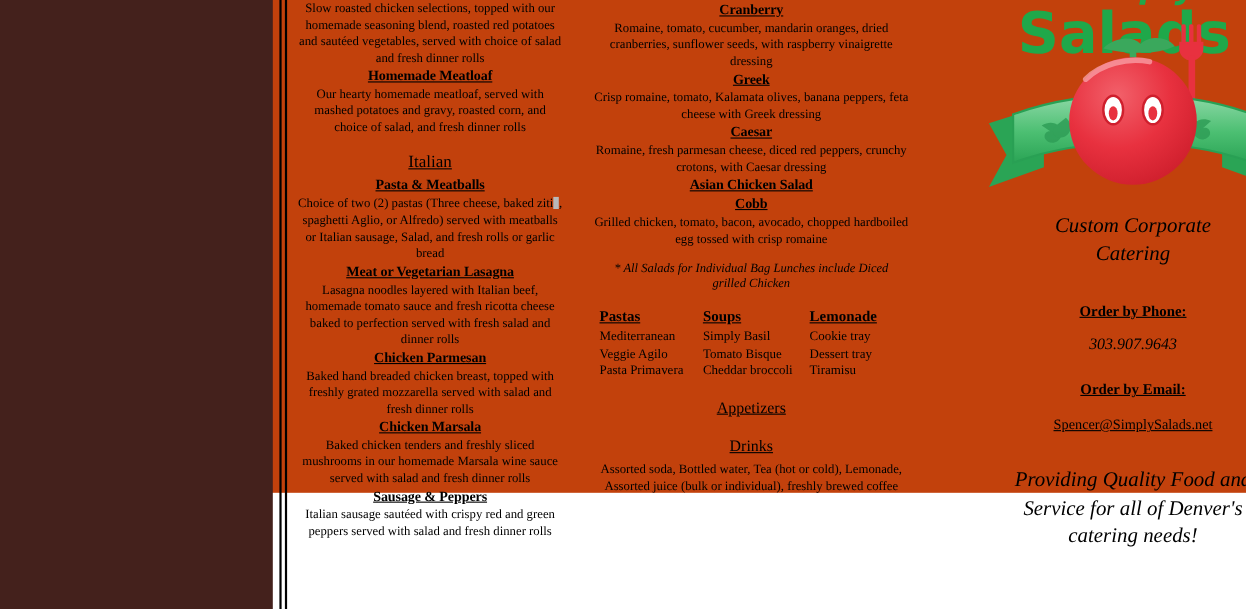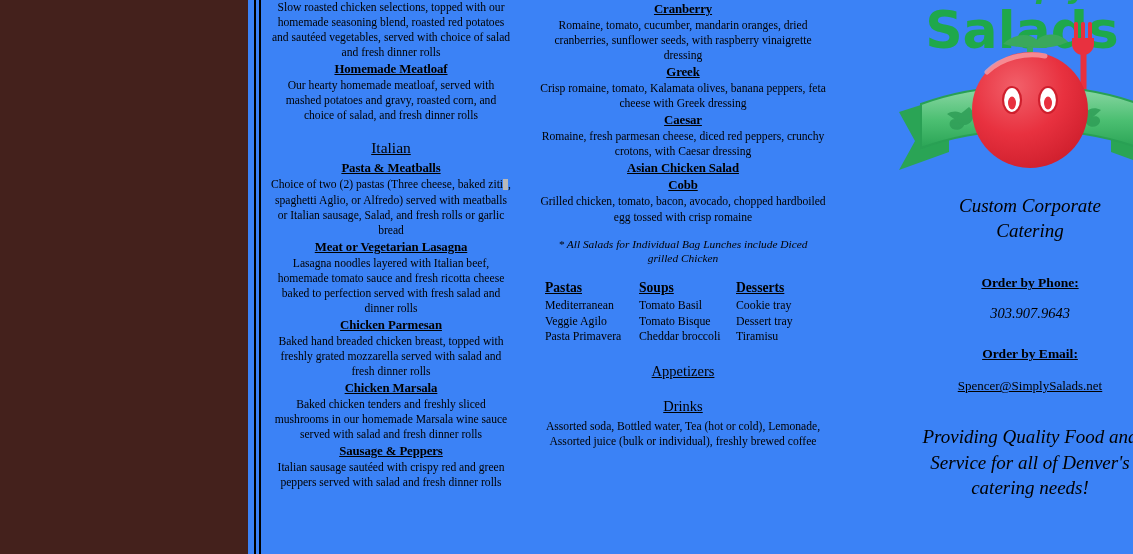--- a/index.html
+++ b/index.html
@@ -10,22 +10,22 @@
   body {
     width: 1133px;
     height: 554px;
     overflow: hidden;
     font-family: "Liberation Serif", "DejaVu Serif", serif;
     color: #000;
   }
   .page {
     position: relative;
     width: 1133px;
-    height: 554px;
-    background: #3b82f6;
+    height: 448px;
+    background: #c2410c;
   }
 
   
   .brown-panel {
     position: absolute;
     left: 0; top: 0;
     width: 248px; height: 554px;
     background: #44211c;
   }
   .rule {
@@ -206,26 +206,26 @@
 
     <div class="triple">
       <div class="tcol c1">
         <h4>Pastas</h4>
         <div class="item">Mediterranean</div>
         <div class="item">Veggie Agilo</div>
         <div class="item">Pasta Primavera</div>
       </div>
       <div class="tcol c2">
         <h4>Soups</h4>
-        <div class="item">Tomato Basil</div>
+        <div class="item">Simply Basil</div>
         <div class="item">Tomato Bisque</div>
         <div class="item">Cheddar broccoli</div>
       </div>
       <div class="tcol c3">
-        <h4>Desserts</h4>
+        <h4>Lemonade</h4>
         <div class="item">Cookie tray</div>
         <div class="item">Dessert tray</div>
         <div class="item">Tiramisu</div>
       </div>
     </div>
 
     <div class="section-head" style="font-size:14.5px;margin-top:18px;">Appetizers</div>
 
     <div class="section-head" style="font-size:14.5px;margin-top:18px;">Drinks</div>
     <p class="body-text">Assorted soda, Bottled water, Tea (hot or cold), Lemonade, Assorted juice (bulk or individual), freshly brewed coffee</p>

